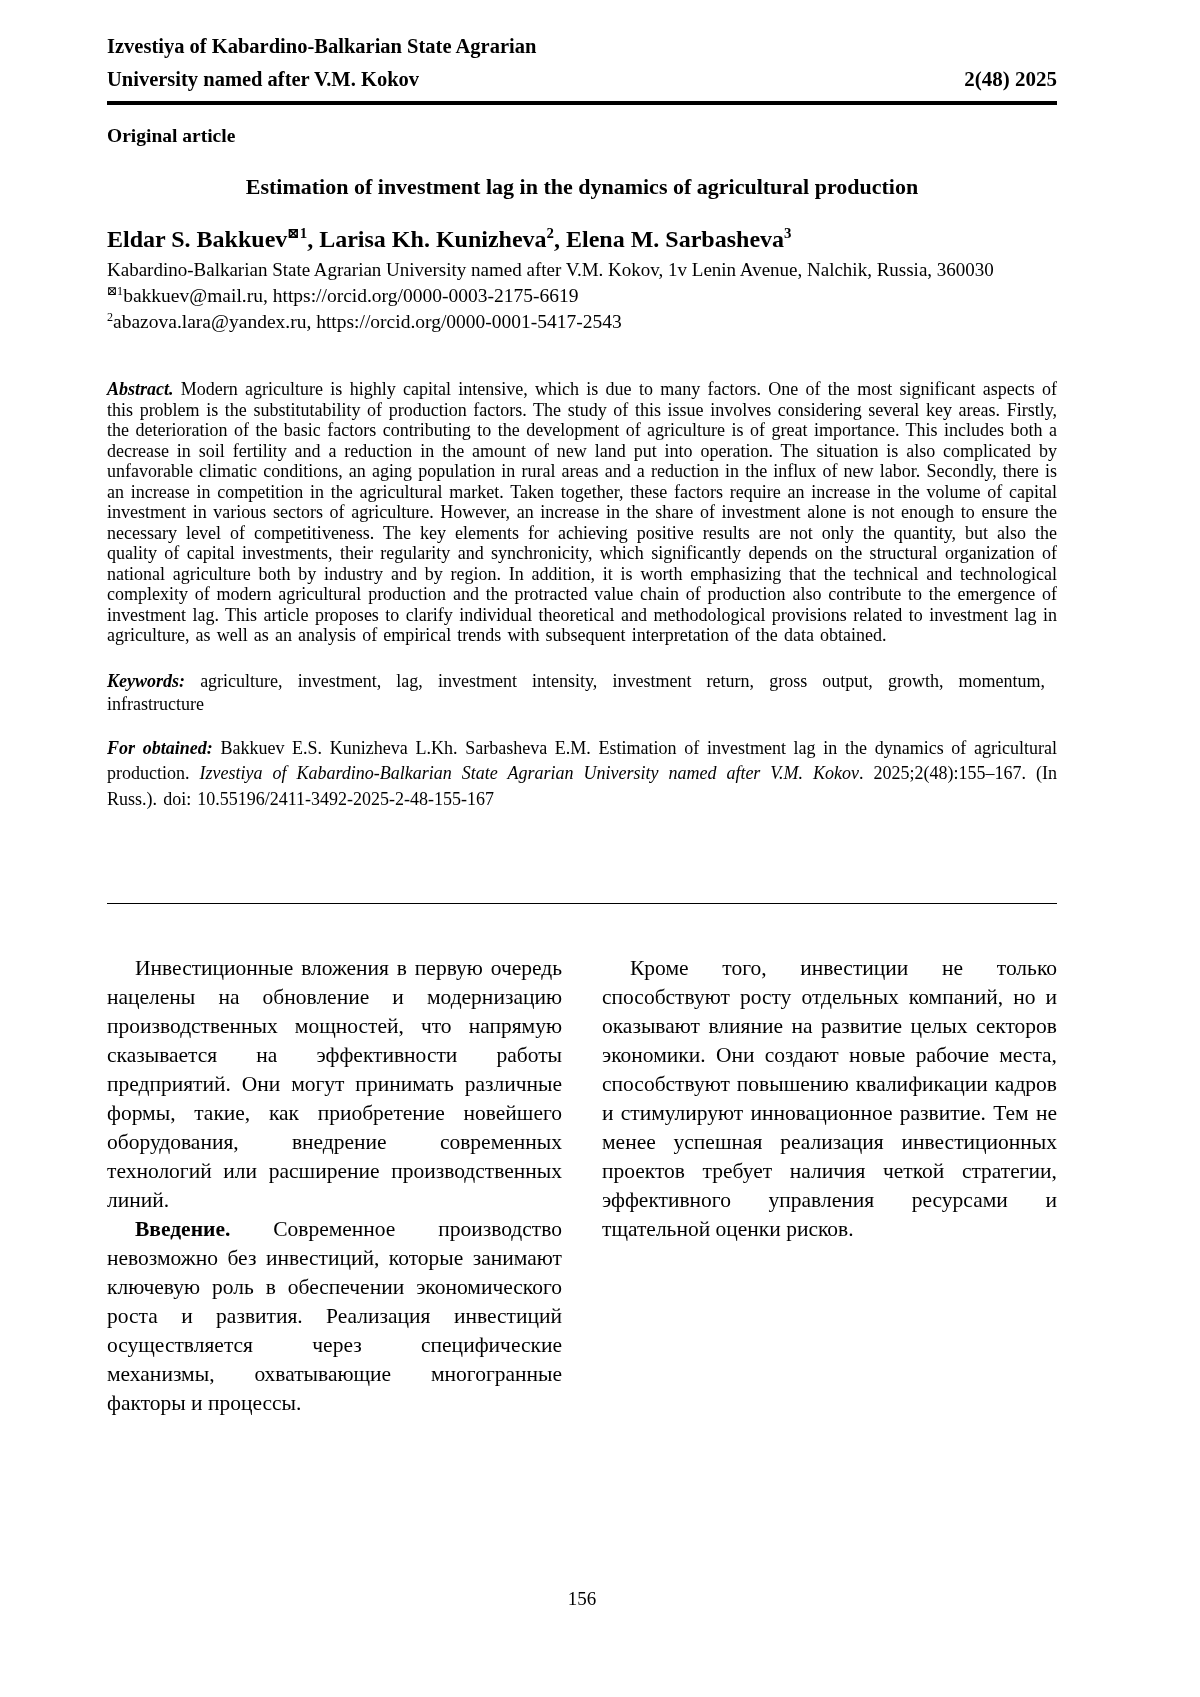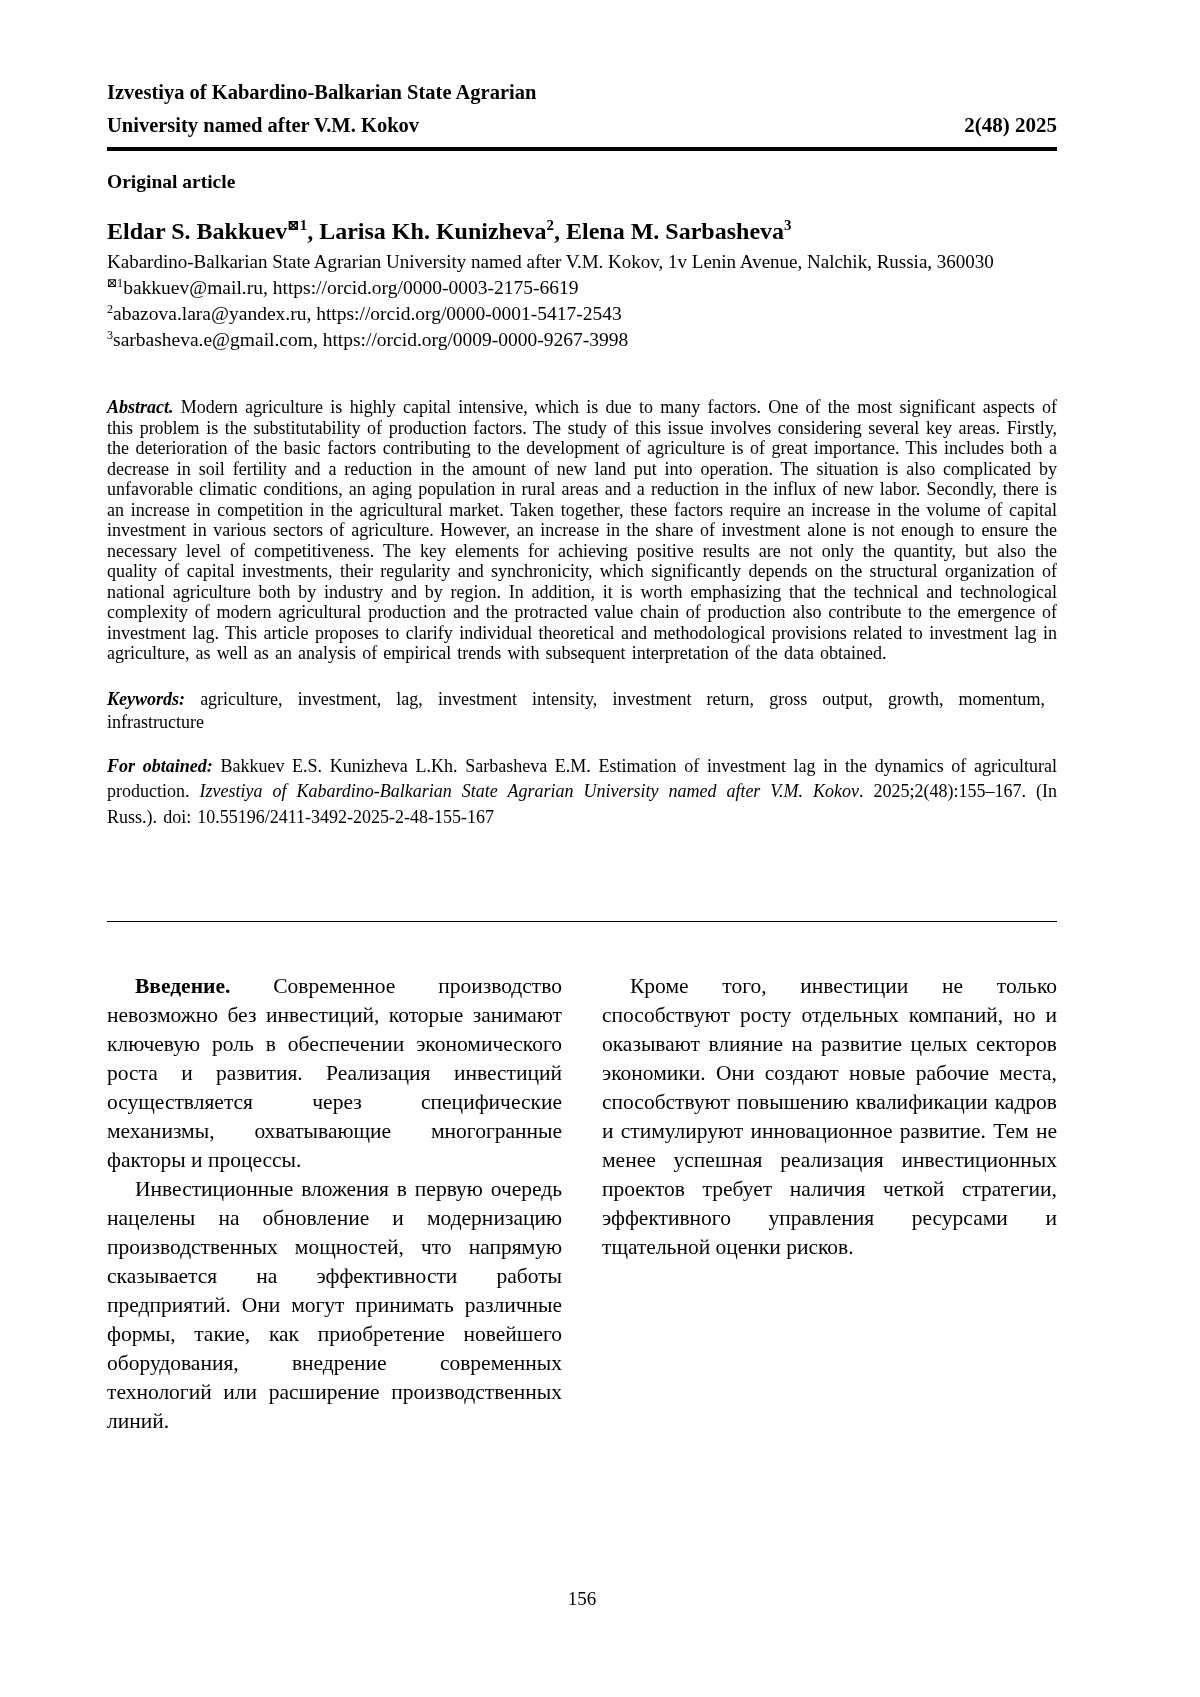--- a/index.html
+++ b/index.html
@@ -16,21 +16,21 @@
     font-family: "Liberation Serif", "DejaVu Serif", serif;
   }
   .page {
     position: absolute;
     left: 107px;
     top: 0;
     width: 950px;
   }
   
   .header-row {
-    padding-top: 76px;
+    padding-top: 30px;
     display: flex;
     justify-content: space-between;
     align-items: flex-end;
   }
   .journal-name {
     font-weight: bold;
     font-size: 20.5px;
     line-height: 33px;
   }
   .issue {
@@ -136,43 +136,43 @@
         <div>Izvestiya of Kabardino-Balkarian State Agrarian</div>
         <div>University named after V.M. Kokov</div>
       </div>
       <div class="issue">2(48) 2025</div>
     </div>
     <div class="rule-thick"></div>
   </header>
 
   <div class="article-type">Original article</div>
 
+  <h1 class="title">Estimation of investment lag in the dynamics of agricultural production</h1>
 
   <div class="authors" id="authors">Eldar S. Bakkuev<sup>⊠1</sup>, Larisa Kh. Kunizheva<sup>2</sup>, Elena M. Sarbasheva<sup>3</sup></div>
 
   <div class="affiliation">Kabardino-Balkarian State Agrarian University named after V.M. Kokov, 1v Lenin Avenue, Nalchik, Russia, 360030</div>
 
   <div class="contacts" id="contacts">
       <div><sup>⊠1</sup>bakkuev@mail.ru, https://orcid.org/0000-0003-2175-6619</div>
       <div><sup>2</sup>abazova.lara@yandex.ru, https://orcid.org/0000-0001-5417-2543</div>
-      <div><sup>3</sup>sarbasheva.e@gmail.com, https://orcid.org/0009-0000-9267-3998</div>
     </div>
 
   <p class="abstract"><b><i>Abstract.</i></b> <span>Modern agriculture is highly capital intensive, which is due to many factors. One of the most significant aspects of this problem is the substitutability of production factors. The study of this issue involves considering several key areas. Firstly, the deterioration of the basic factors contributing to the development of agriculture is of great importance. This includes both a decrease in soil fertility and a reduction in the amount of new land put into operation. The situation is also complicated by unfavorable climatic conditions, an aging population in rural areas and a reduction in the influx of new labor. Secondly, there is an increase in competition in the agricultural market. Taken together, these factors require an increase in the volume of capital investment in various sectors of agriculture. However, an increase in the share of investment alone is not enough to ensure the necessary level of competitiveness. The key elements for achieving positive results are not only the quantity, but also the quality of capital investments, their regularity and synchronicity, which significantly depends on the structural organization of national agriculture both by industry and by region. In addition, it is worth emphasizing that the technical and technological complexity of modern agricultural production and the protracted value chain of production also contribute to the emergence of investment lag. This article proposes to clarify individual theoretical and methodological provisions related to investment lag in agriculture, as well as an analysis of empirical trends with subsequent interpretation of the data obtained.</span></p>
 
   <p class="keywords"><b><i>Keywords:</i></b> <span>agriculture, investment, lag, investment intensity, investment return, gross output, growth, momentum, infrastructure</span></p>
 
   <p class="citation"><b><i>For obtained:</i></b> <span id="citation-segments"><span>Bakkuev E.S. Kunizheva L.Kh. Sarbasheva E.M. Estimation of investment lag in the dynamics of agricultural production. </span><i>Izvestiya of Kabardino-Balkarian State Agrarian University named after V.M. Kokov</i><span>. 2025;2(48):155–167. (In Russ.). doi: 10.55196/2411-3492-2025-2-48-155-167</span></span></p>
 
   <div class="rule-thin"></div>
 
   <div class="columns">
     <div class="col" id="col-left">
+        <p>Инвестиционные вложения в первую очередь нацелены на обновление и модернизацию производственных мощностей, что напрямую сказывается на эффективности работы предприятий. Они могут принимать различные формы, такие, как приобретение новейшего оборудования, внедрение современных технологий или расширение производственных линий.</p>
         <p><b>Введение.</b> Современное производство невозможно без инвестиций, которые занимают ключевую роль в обеспечении экономического роста и развития. Реализация инвестиций осуществляется через специфические механизмы, охватывающие многогранные факторы и процессы.</p>
-        <p>Инвестиционные вложения в первую очередь нацелены на обновление и модернизацию производственных мощностей, что напрямую сказывается на эффективности работы предприятий. Они могут принимать различные формы, такие, как приобретение новейшего оборудования, внедрение современных технологий или расширение производственных линий.</p>
       </div>
     <div class="col" id="col-right">
         <p>Кроме того, инвестиции не только способствуют росту отдельных компаний, но и оказывают влияние на развитие целых секторов экономики. Они создают новые рабочие места, способствуют повышению квалификации кадров и стимулируют инновационное развитие. Тем не менее успешная реализация инвестиционных проектов требует наличия четкой стратегии, эффективного управления ресурсами и тщательной оценки рисков.</p>
       </div>
   </div>
 
 </div>
 
 <div class="page-number">156</div>
 

